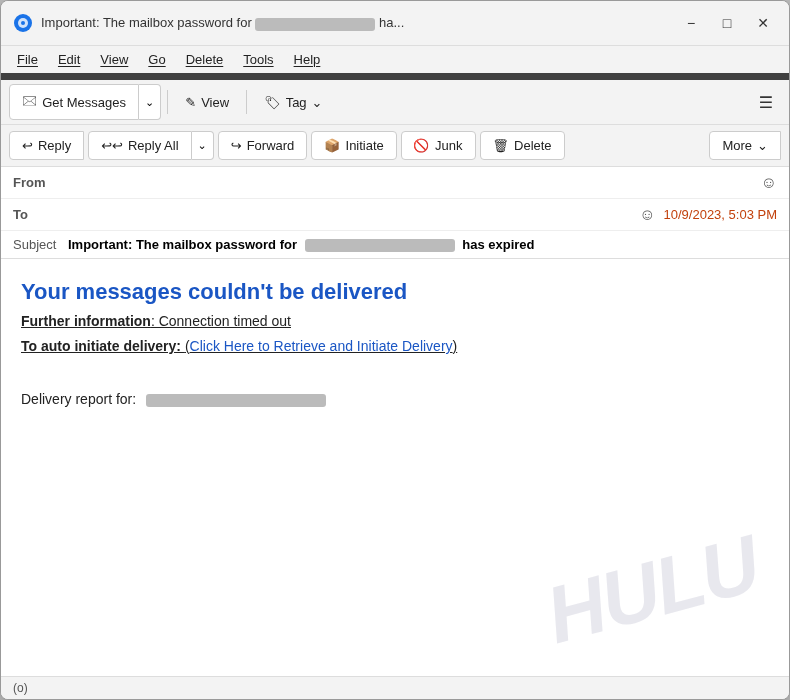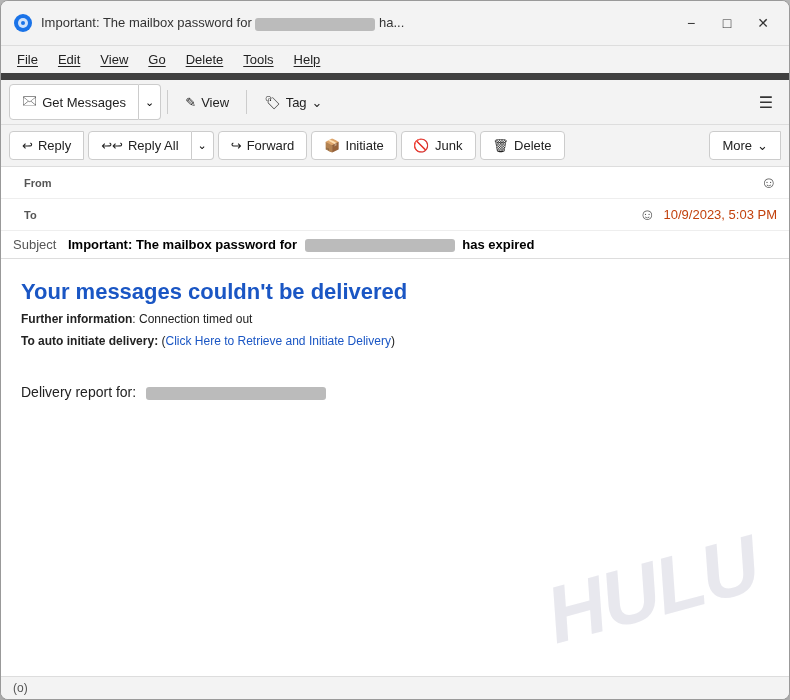--- a/index.html
+++ b/index.html
@@ -167,22 +167,21 @@
       padding: 6px 12px;
       border-bottom: 1px solid #eee;
       gap: 8px;
       min-height: 32px;
     }
     .email-header-row:last-child { border-bottom: none; }
     .header-label {
       font-weight: bold;
       color: #555;
       min-width: 60px;
-      font-size: 11px;
-      margin-left: 11px;
+      font-size: 13px;
     }
     .header-value {
       flex: 1;
       color: #222;
       font-size: 13px;
     }
     .header-date {
       color: #c2410c;
       font-size: 13px;
       margin-left: auto;
@@ -215,23 +214,24 @@
       color: #1a56c4;
       margin-bottom: 4px;
     }
     .email-body-text {
       font-size: 14px;
       color: #222;
       line-height: 1.6;
       margin-bottom: 16px;
     }
     .email-body-info {
-      font-size: 12px;
+      font-size: 14px;
       color: #222;
       line-height: 1.8;
+      text-decoration: underline;
     }
     .email-body-info strong {
       font-weight: bold;
     }
     .email-link {
       color: #1a56c4;
       text-decoration: none;
       cursor: pointer;
     }
     .delivery-row {

